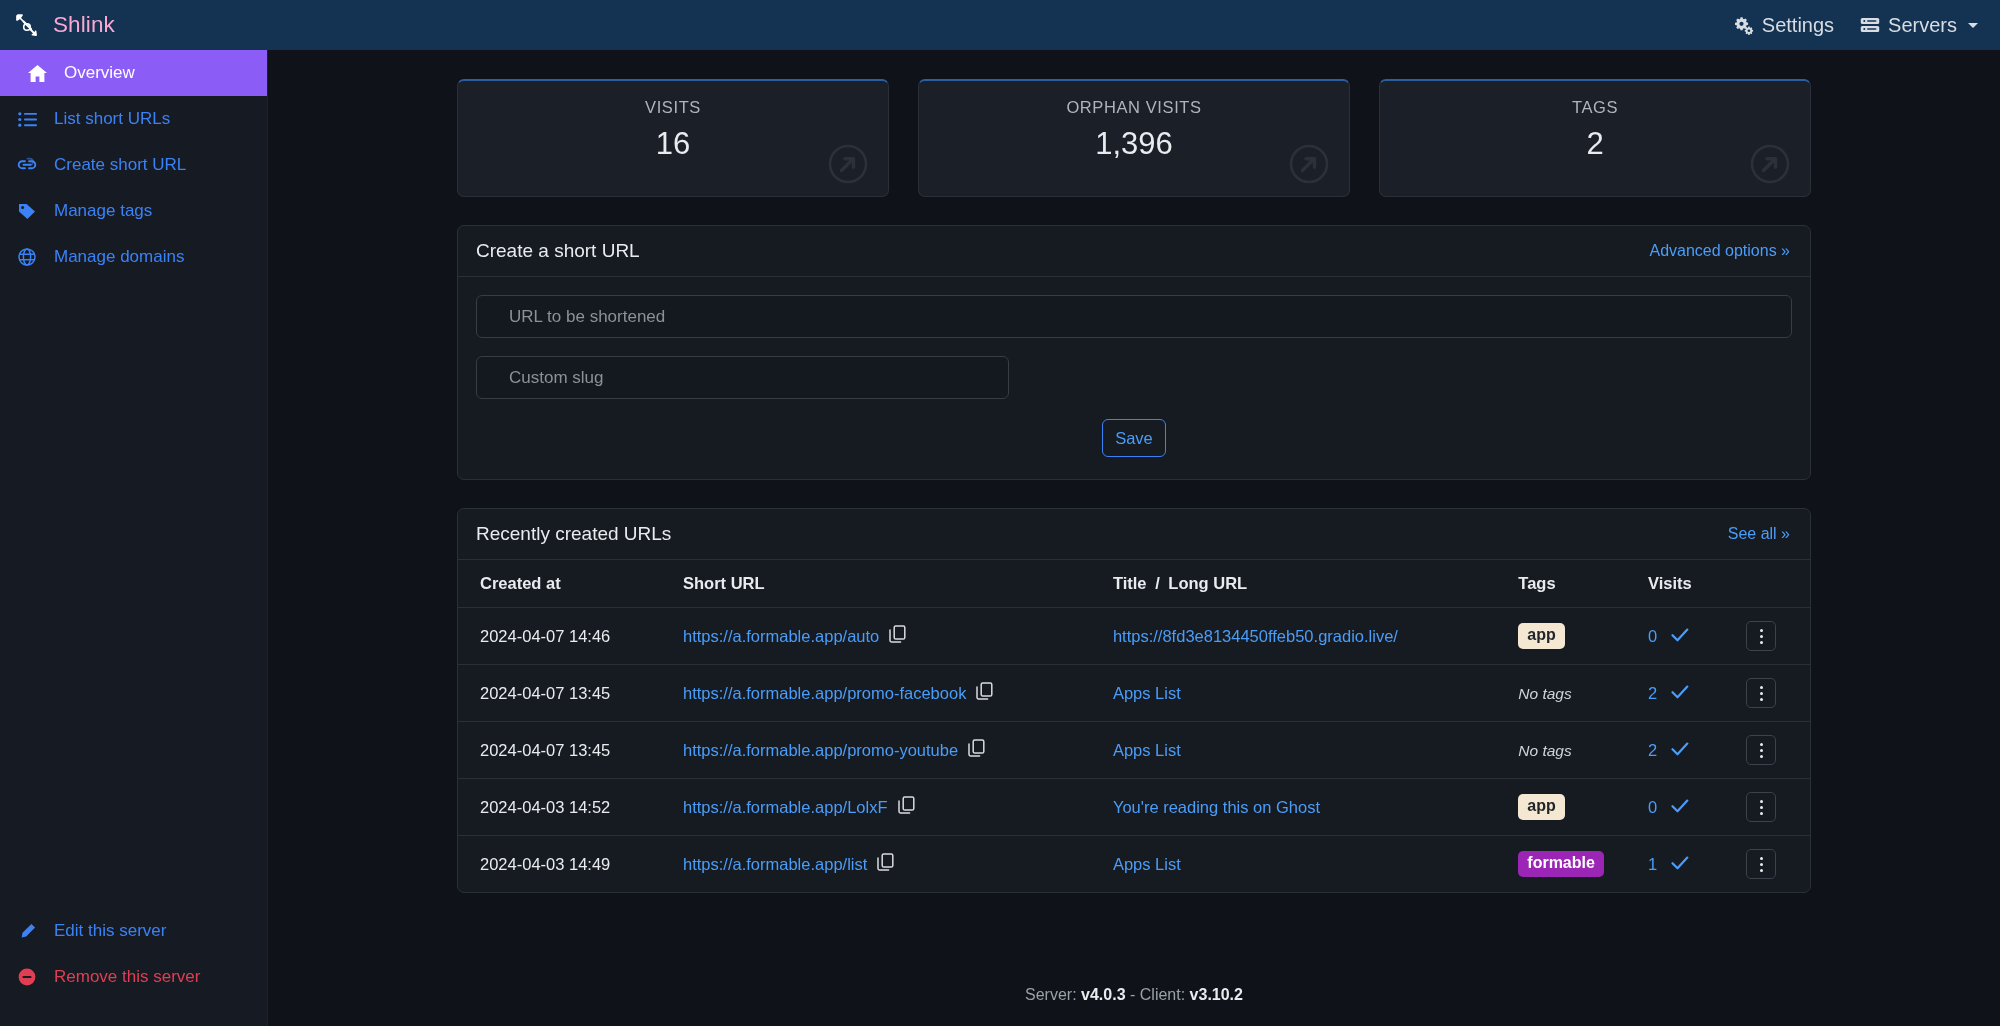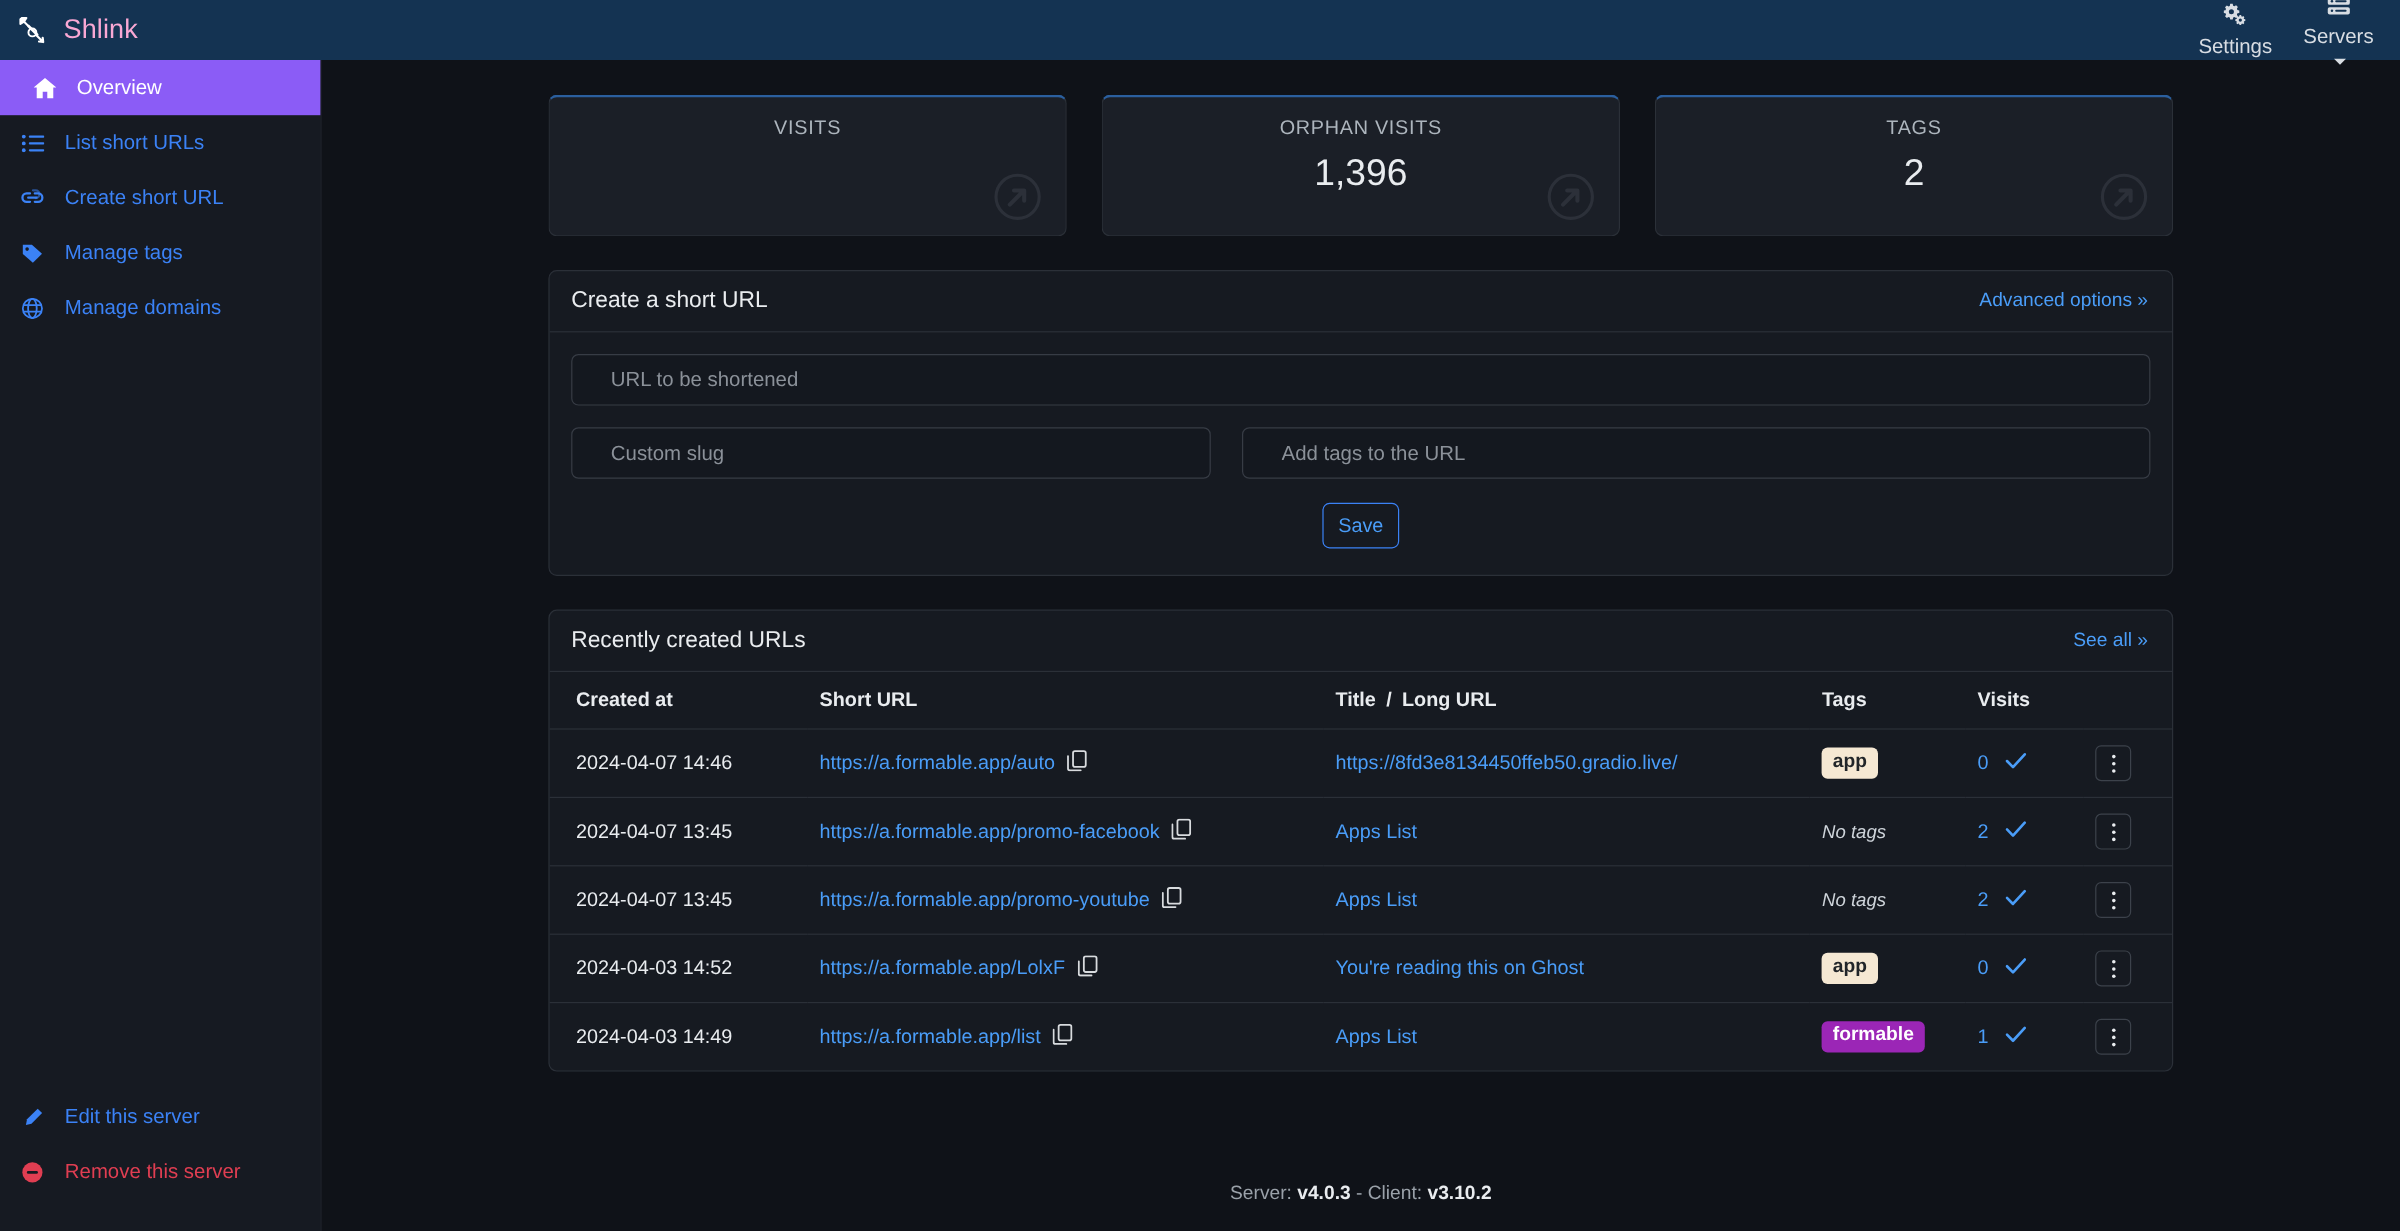--- a/index.html
+++ b/index.html
@@ -19,21 +19,21 @@
     display: flex; align-items: center;
     padding: 0 22px 0 14px;
     z-index: 10;
   }
   .brand { display: flex; align-items: center; gap: 13px; }
   .brand-logo { width: 26px; height: 26px; display: block; }
   .brand-name { font-size: 22.5px; color: #f9a8d4; letter-spacing: .1px; }
   .nav-right { margin-left: auto; display: flex; align-items: center; gap: 26px; }
   .nav-item {
     display: flex; align-items: center; gap: 8px;
-    color: #d8dde3; font-size: 17px; cursor: pointer; flex-direction: column;
+    color: #d8dde3; font-size: 20px; cursor: pointer;
   }
   .nav-item svg { display: block; }
   .caret {
     width: 0; height: 0; margin-left: 3px;
     border-left: 5px solid transparent;
     border-right: 5px solid transparent;
     border-top: 5px solid #d8dde3;
   }
 
   
@@ -306,20 +306,21 @@
     </div>
   </div>
 </div>
 
 <div class="main">
   <div class="content">
 
     <div class="stats">
       <div class="stat-card">
         <div class="stat-title">VISITS</div>
+        <div class="stat-value">16</div>
         <span class="stat-arrow">
           <svg width="44" height="44" viewBox="0 0 44 44" fill="none">
             <circle cx="22" cy="22" r="18" stroke="#2f343d" stroke-width="2.6"></circle>
             <path d="M15.5 28.5L27 17M19 16.8h8.5v8.5" stroke="#2f343d" stroke-width="3.4" stroke-linecap="round" stroke-linejoin="round"></path>
           </svg>
         </span>
       </div>
       <div class="stat-card">
         <div class="stat-title">ORPHAN VISITS</div>
         <div class="stat-value">1,396</div>
@@ -345,23 +346,20 @@
     <div class="card">
       <div class="card-head">
         <div class="card-title">Create a short URL</div>
         <div class="card-link">Advanced options »</div>
       </div>
       <div class="form-body">
         <input class="input" placeholder="URL to be shortened" value="" style="">
         <div class="form-row2">
           <div class="col-a">
             <input class="input" placeholder="Custom slug" style="">
-          </div>
-          <div class="col-b">
-            <input class="input" placeholder="Add tags to the URL" style="">
           </div>
         </div>
         <div class="save-wrap">
           <button class="btn-save">Save</button>
         </div>
       </div>
     </div>
 
     <div class="card">
       <div class="card-head">

